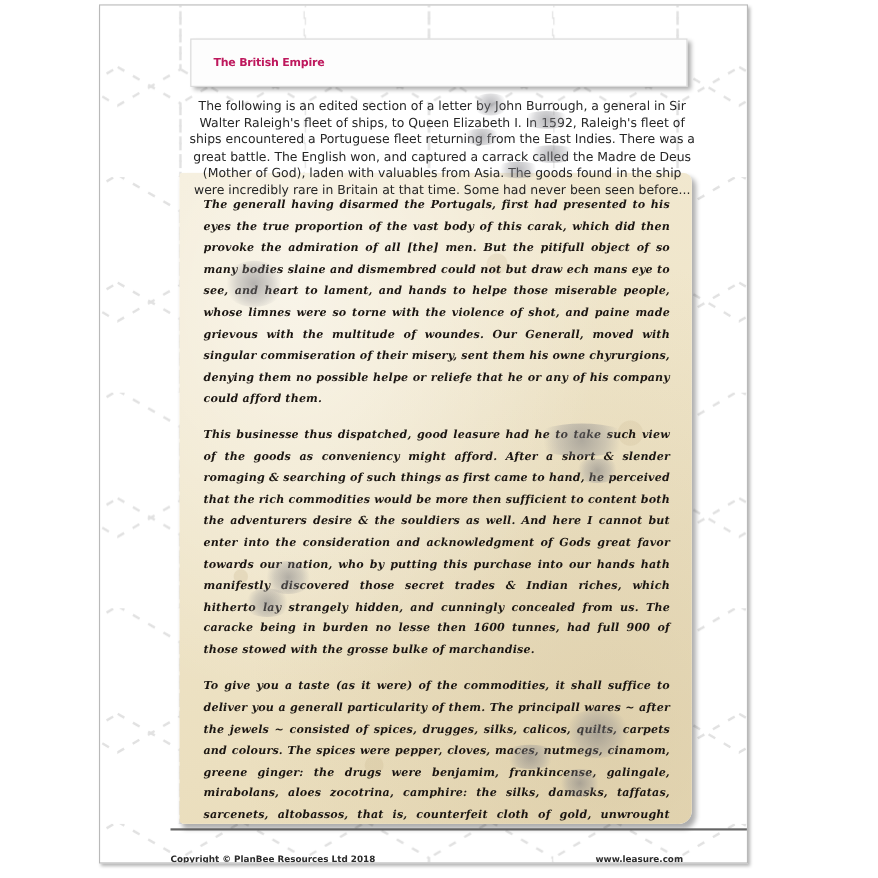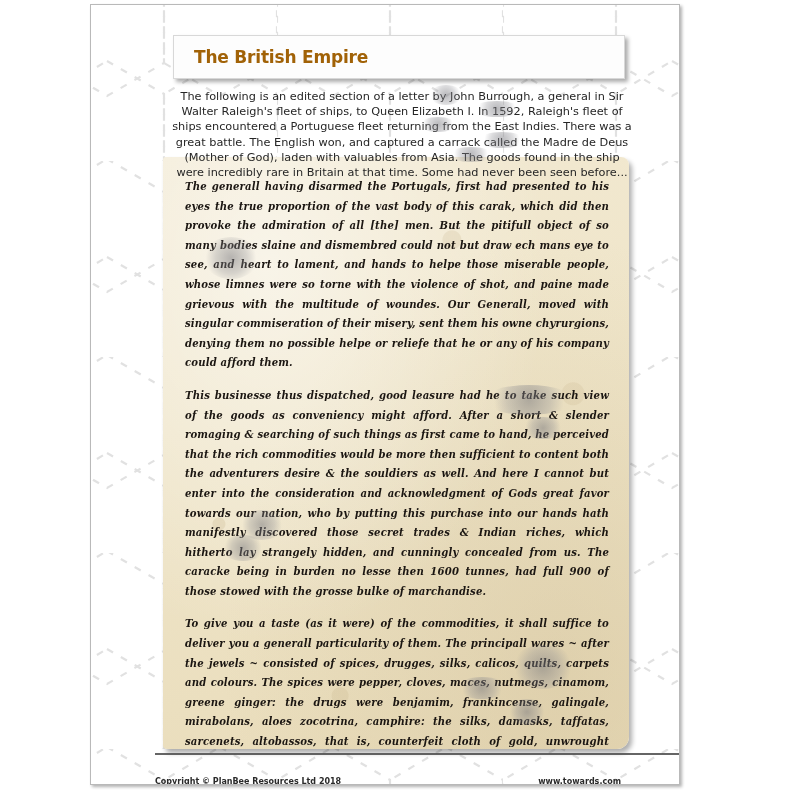--- a/index.html
+++ b/index.html
@@ -61,22 +61,22 @@
     border: 1px solid #d8d8d8;
     box-shadow: 3px 3px 4px rgba(0,0,0,0.33);
     box-sizing: border-box;
     display: flex;
     align-items: center;
     z-index: 5;
   }
   .header-title {
     font-family: "DejaVu Sans", sans-serif;
     font-weight: bold;
-    font-size: 17px;
-    color: #a16207;
+    font-size: 10px;
+    color: #be185d;
     letter-spacing: -0.2px;
     white-space: nowrap;
   }
   #header-left  { position: absolute; left: 20px; }
   #header-right { position: absolute; right: 14px; }
 
   
   #intro {
     position: absolute;
     left: 80px;
@@ -216,16 +216,16 @@
     <div class="smudge" style="left:392px; top:380px; width:92px; height:30px;"></div>
     <div class="smudge" style="left:430px; top:412px; width:44px; height:22px;"></div>
     <div class="smudge" style="left:148px; top:505px; width:46px; height:30px;"></div>
     <div class="smudge" style="left:130px; top:530px; width:44px; height:26px;"></div>
     <div class="smudge" style="left:420px; top:640px; width:64px; height:44px;"></div>
     <div class="smudge" style="left:366px; top:672px; width:50px; height:22px;"></div>
     <div class="smudge" style="left:416px; top:694px; width:40px; height:26px;"></div>
 
     <div id="footer-rule"></div>
     <div class="footer-text" id="footer-copyright">Copyright © PlanBee Resources Ltd 2018</div>
-    <div class="footer-text" id="footer-url">www.towards.com</div>
+    <div class="footer-text" id="footer-url">www.leasure.com</div>
 
   </div>
 </div>
 
 </body></html>

